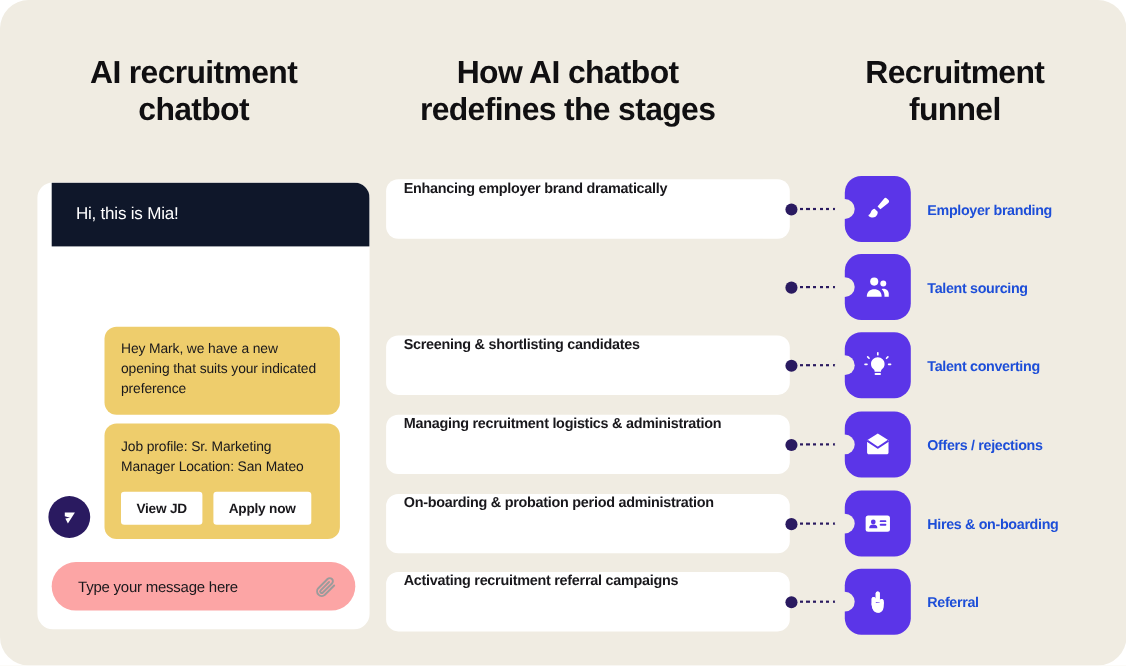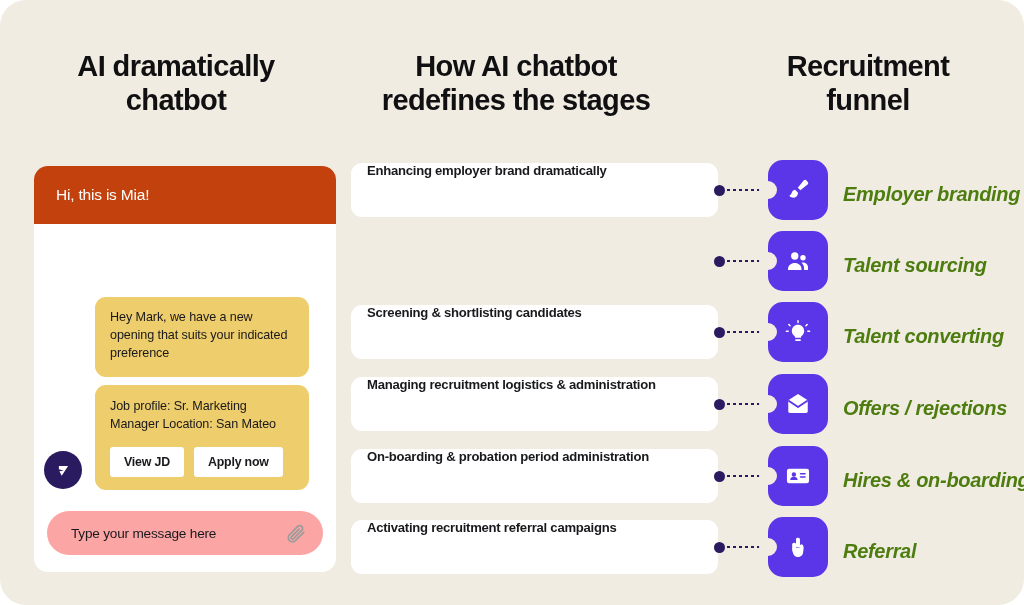--- a/index.html
+++ b/index.html
@@ -43,25 +43,26 @@
     left: 34px;
     top: 166px;
     width: 302px;
     height: 406px;
     background: #ffffff;
     border-radius: 14px;
     overflow: hidden;
   }
   #chat-header {
     height: 58px;
-    background: #c2410c;
+    background: #0f172a;
     display: flex;
     align-items: center;
     padding-left: 22px;
     box-sizing: border-box;
+    margin-left: 13px;
   }
   #chat-header-title {
     color: #ffffff;
     font-size: 15.5px;
     font-weight: 500;
     letter-spacing: -0.2px;
   }
   #chat-body {
     position: relative;
     height: 264px;
@@ -215,34 +216,33 @@
     transform: translateY(-50%);
     width: 18px;
     height: 18px;
     border-radius: 50%;
     background: #f0ece2;
   }
   .tile svg { width: 26px; height: 26px; fill: #ffffff; display: block; }
   .funnel-label {
     position: absolute;
     left: 843px;
-    font-size: 20px;
+    font-size: 13px;
     font-weight: bold;
-    color: #4d7c0f;
+    color: #1d4ed8;
     letter-spacing: -0.3px;
     white-space: nowrap;
-    font-style: italic;
   }
 </style>
 </head>
 <body>
 
 <div id="frame">
 
-  <div class="col-title" id="title-left">AI dramatically chatbot</div>
+  <div class="col-title" id="title-left">AI recruitment chatbot</div>
   <div class="col-title" id="title-mid">How AI chatbot redefines the stages</div>
   <div class="col-title" id="title-right">Recruitment funnel</div>
 
   <div id="chat-panel">
     <div id="chat-header">
       <span id="chat-header-title">Hi, this is Mia!</span>
     </div>
 
     <div id="chat-body">
 

